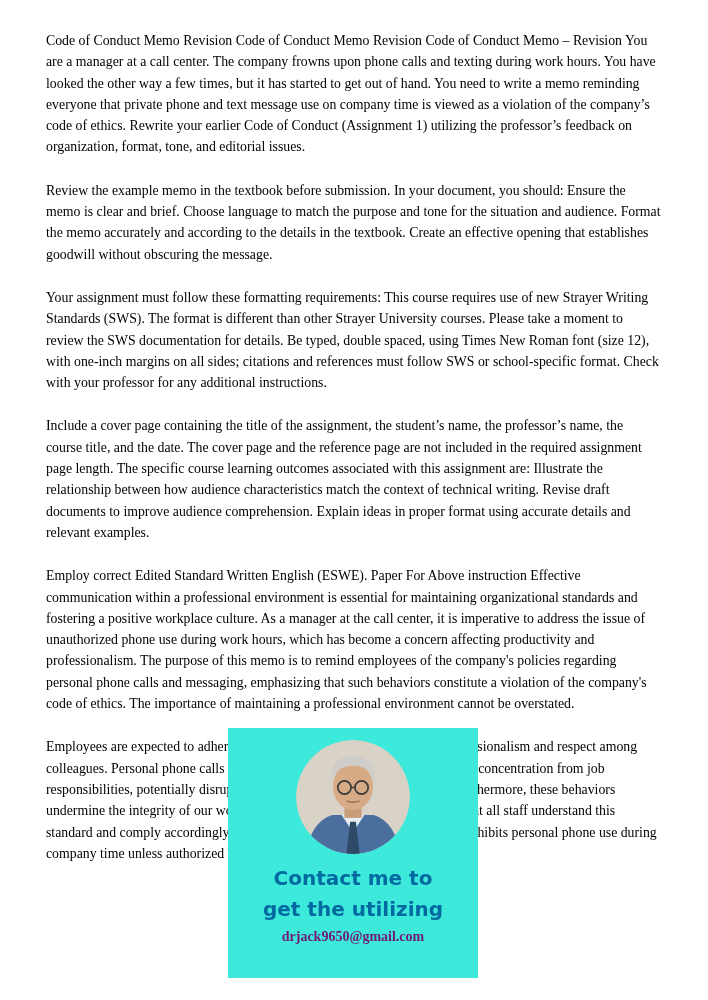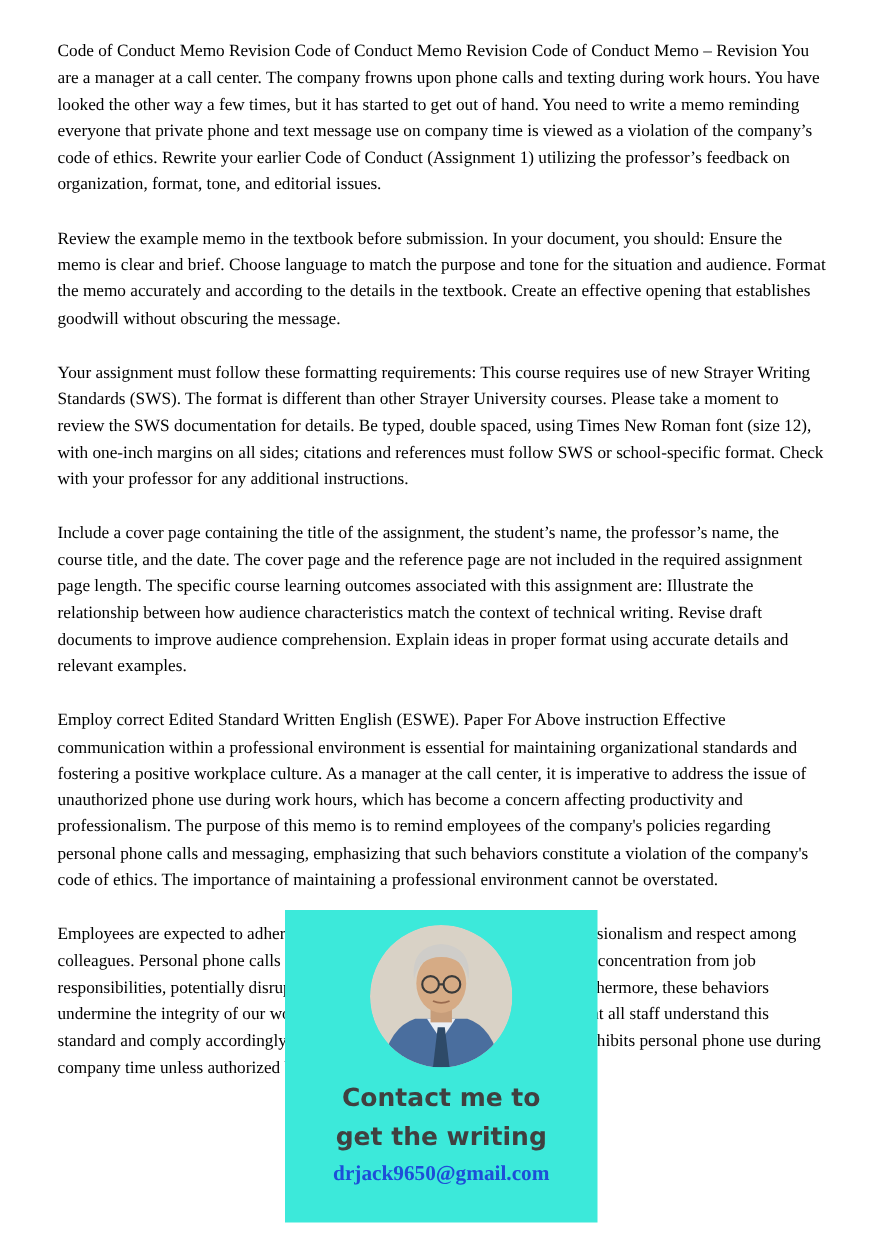--- a/index.html
+++ b/index.html
@@ -45,32 +45,32 @@
     width: 114px;
     height: 114px;
     border-radius: 50%;
     overflow: hidden;
     flex: 0 0 auto;
   }
   .card-heading {
     font-family: "DejaVu Sans", sans-serif;
     font-weight: bold;
     font-size: 20px;
-    color: #404040;
+    color: #0369a1;
     line-height: 31px;
     text-align: center;
   }
   .card-heading.first {
     margin-top: 9px;
   }
   .card-email {
     font-family: "Liberation Serif", serif;
     font-weight: bold;
-    font-size: 17px;
-    color: #1d4ed8;
+    font-size: 14px;
+    color: #701a75;
     margin-top: 4px;
     text-align: center;
   }
 </style>
 </head>
 <body>
 
 <div class="page">
 
   <div class="doc">
@@ -99,17 +99,17 @@
           <ellipse cx="60" cy="49" rx="21" ry="25" fill="#d6ab85"></ellipse>
           <path d="M37 46 Q34 18 60 16 Q86 18 83 46 Q79 27 60 27 Q41 27 37 46 Z" fill="#cfcdc9"></path>
           <circle cx="51" cy="50" r="7" fill="none" stroke="#3a3a3a" stroke-width="1.8"></circle>
           <circle cx="69" cy="50" r="7" fill="none" stroke="#3a3a3a" stroke-width="1.8"></circle>
           <line x1="58" y1="50" x2="62" y2="50" stroke="#3a3a3a" stroke-width="1.8"></line>
           <path d="M53 64 Q60 67 67 64" stroke="#9a6b4f" stroke-width="1.5" fill="none"></path>
         </g>
       </svg>
     </div>
     <div class="card-heading first">Contact me to</div>
-    <div class="card-heading">get the writing</div>
+    <div class="card-heading">get the utilizing</div>
     <div class="card-email">drjack9650@gmail.com</div>
   </div>
 
 </div>
 
 </body></html>

